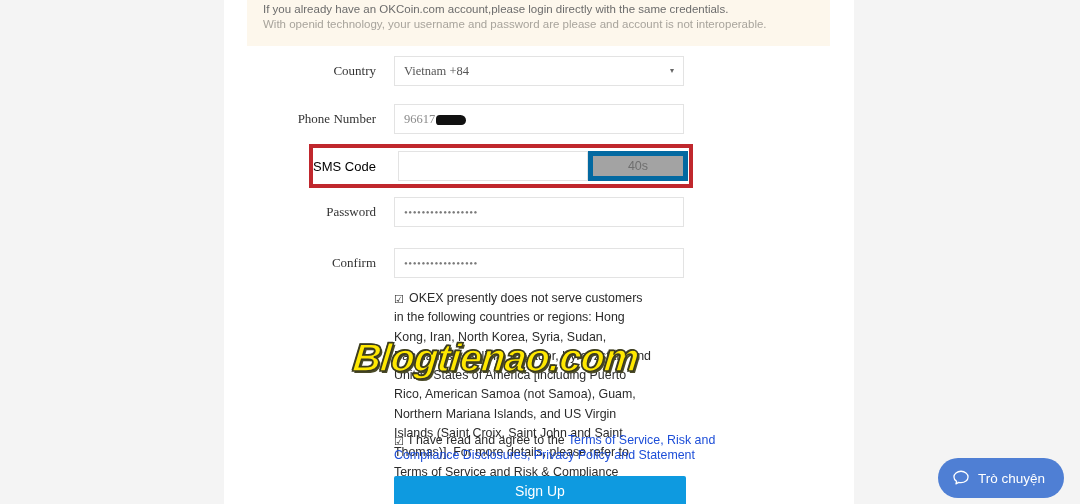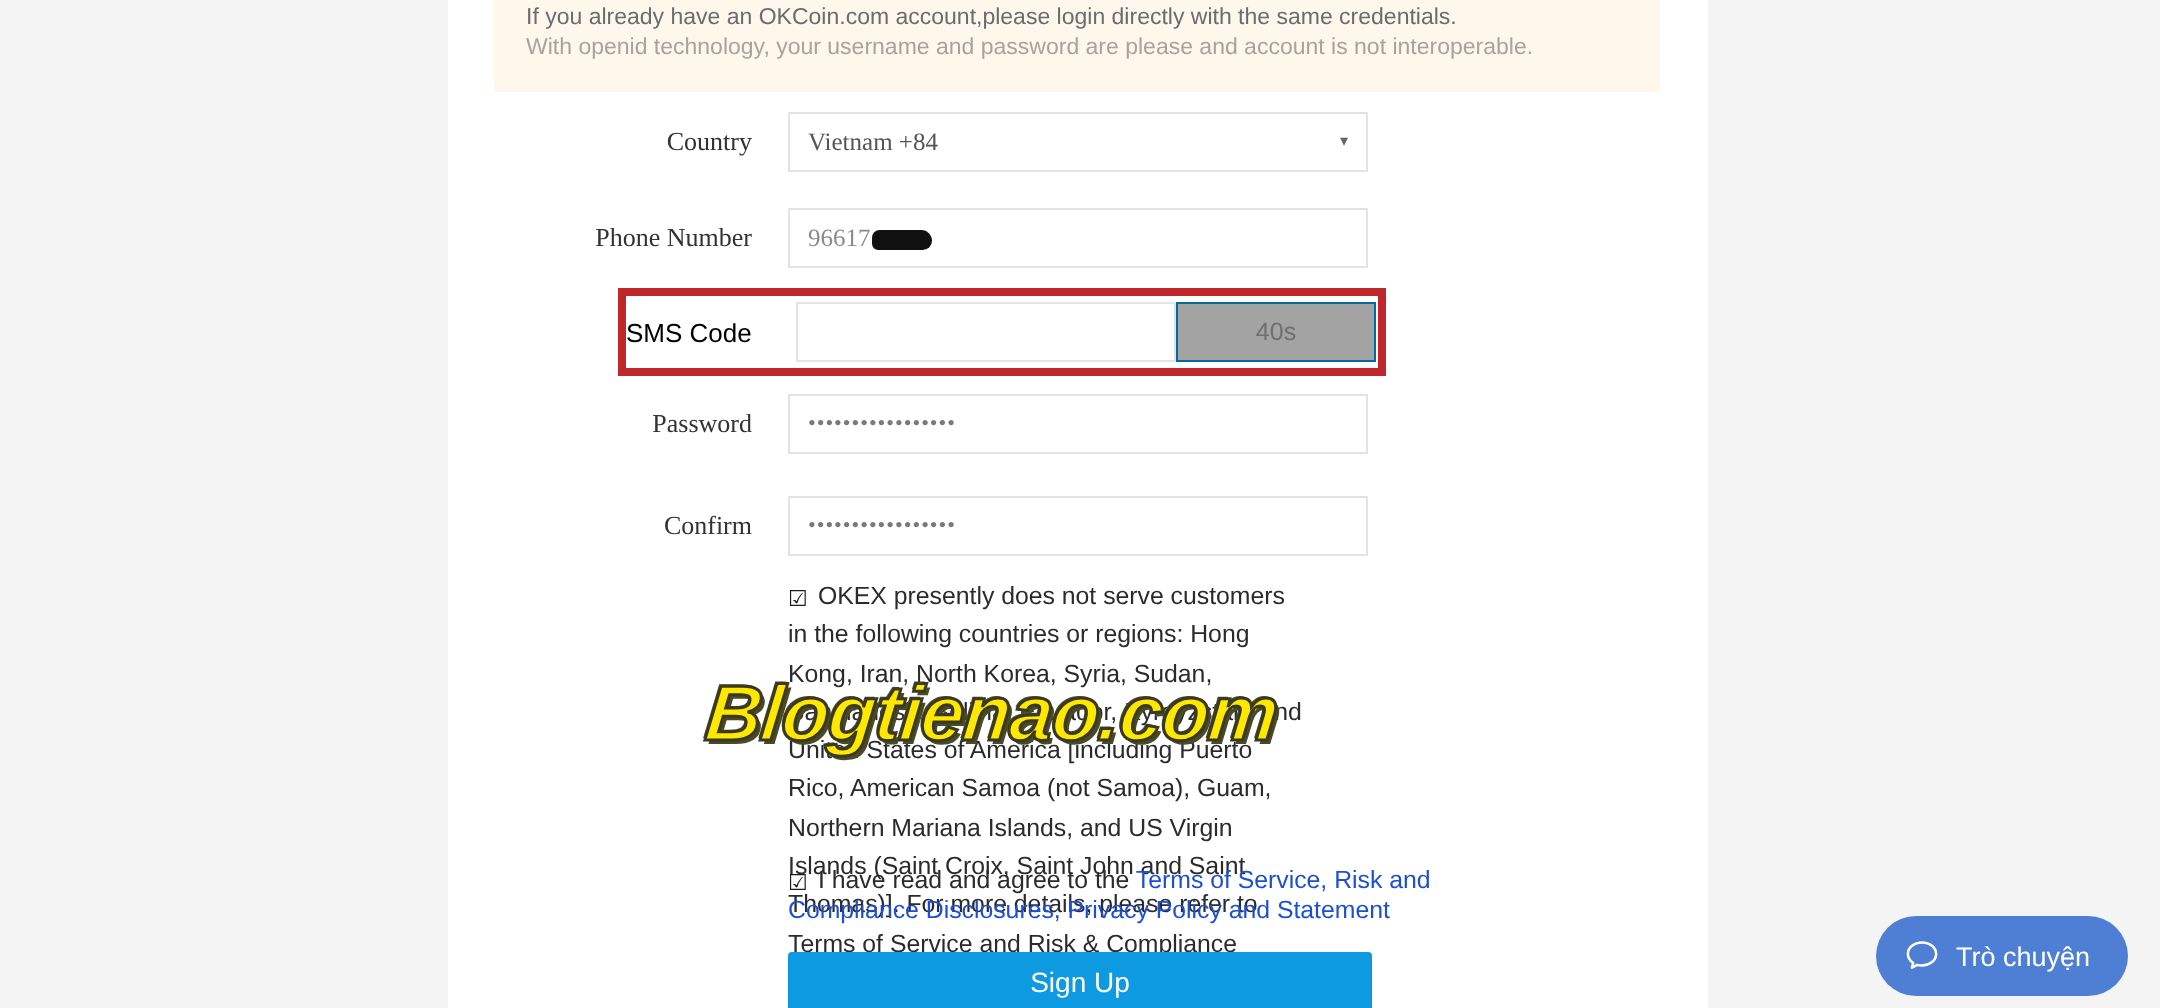--- a/index.html
+++ b/index.html
@@ -147,21 +147,21 @@
     height: 30px;
     box-sizing: border-box;
     border: 1px solid #e3e3e3;
     background: #ffffff;
   }
   .sms-timer-btn {
     width: 100px;
     height: 30px;
     box-sizing: border-box;
     background: #a3a3a3;
-    border: 1px solid #0369a1;
+    border: 5px solid #0369a1;
     color: #6f6f6f;
     font-size: 12.5px;
     display: flex;
     align-items: center;
     justify-content: center;
   }
 
   
   .disclaimer-block {
     position: absolute;

